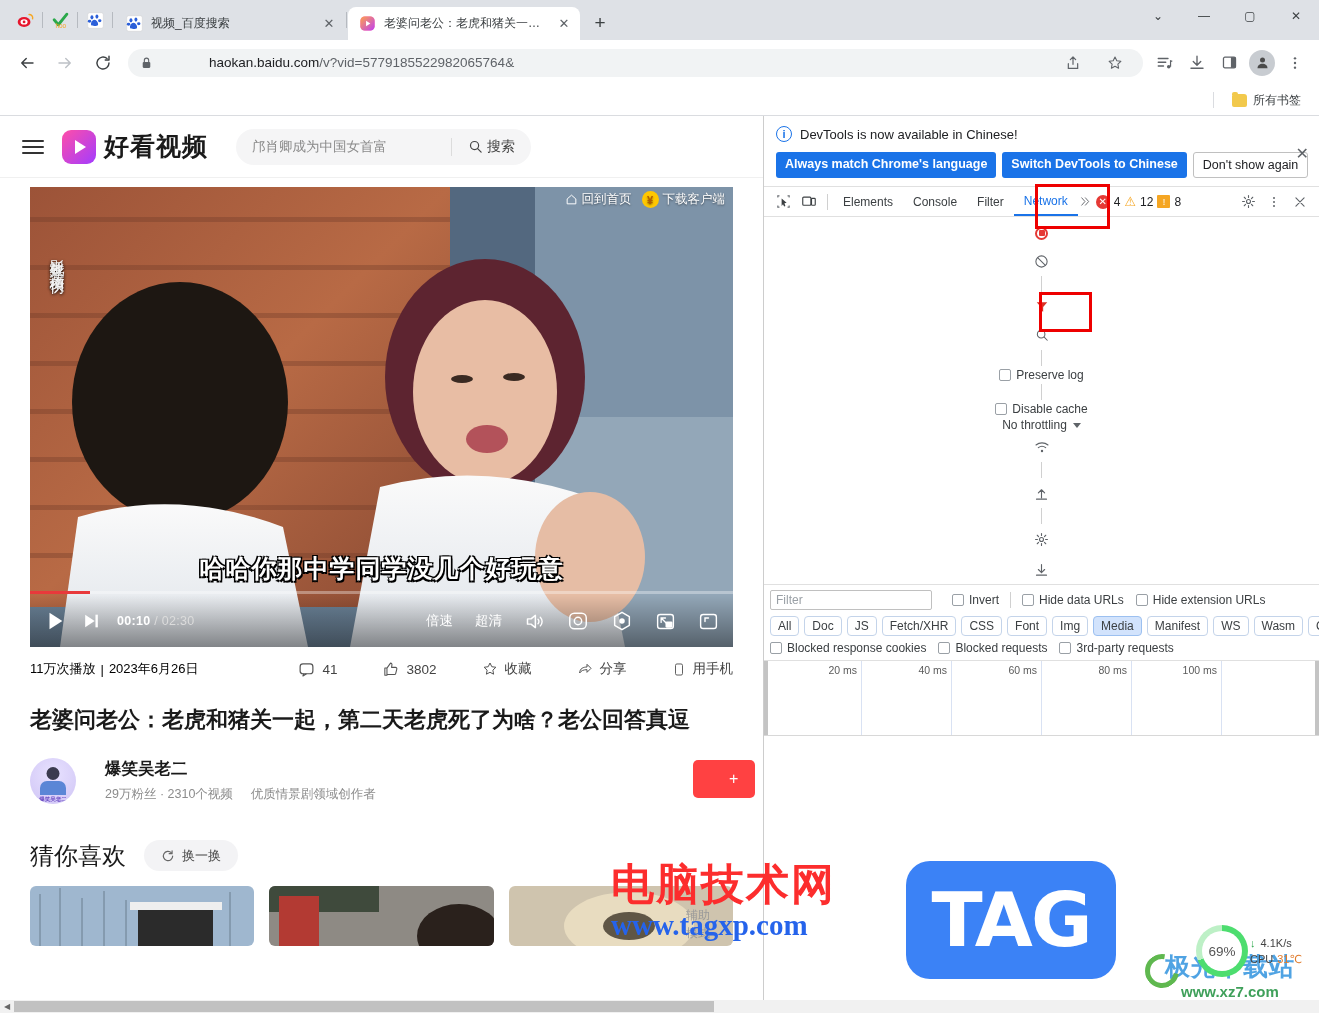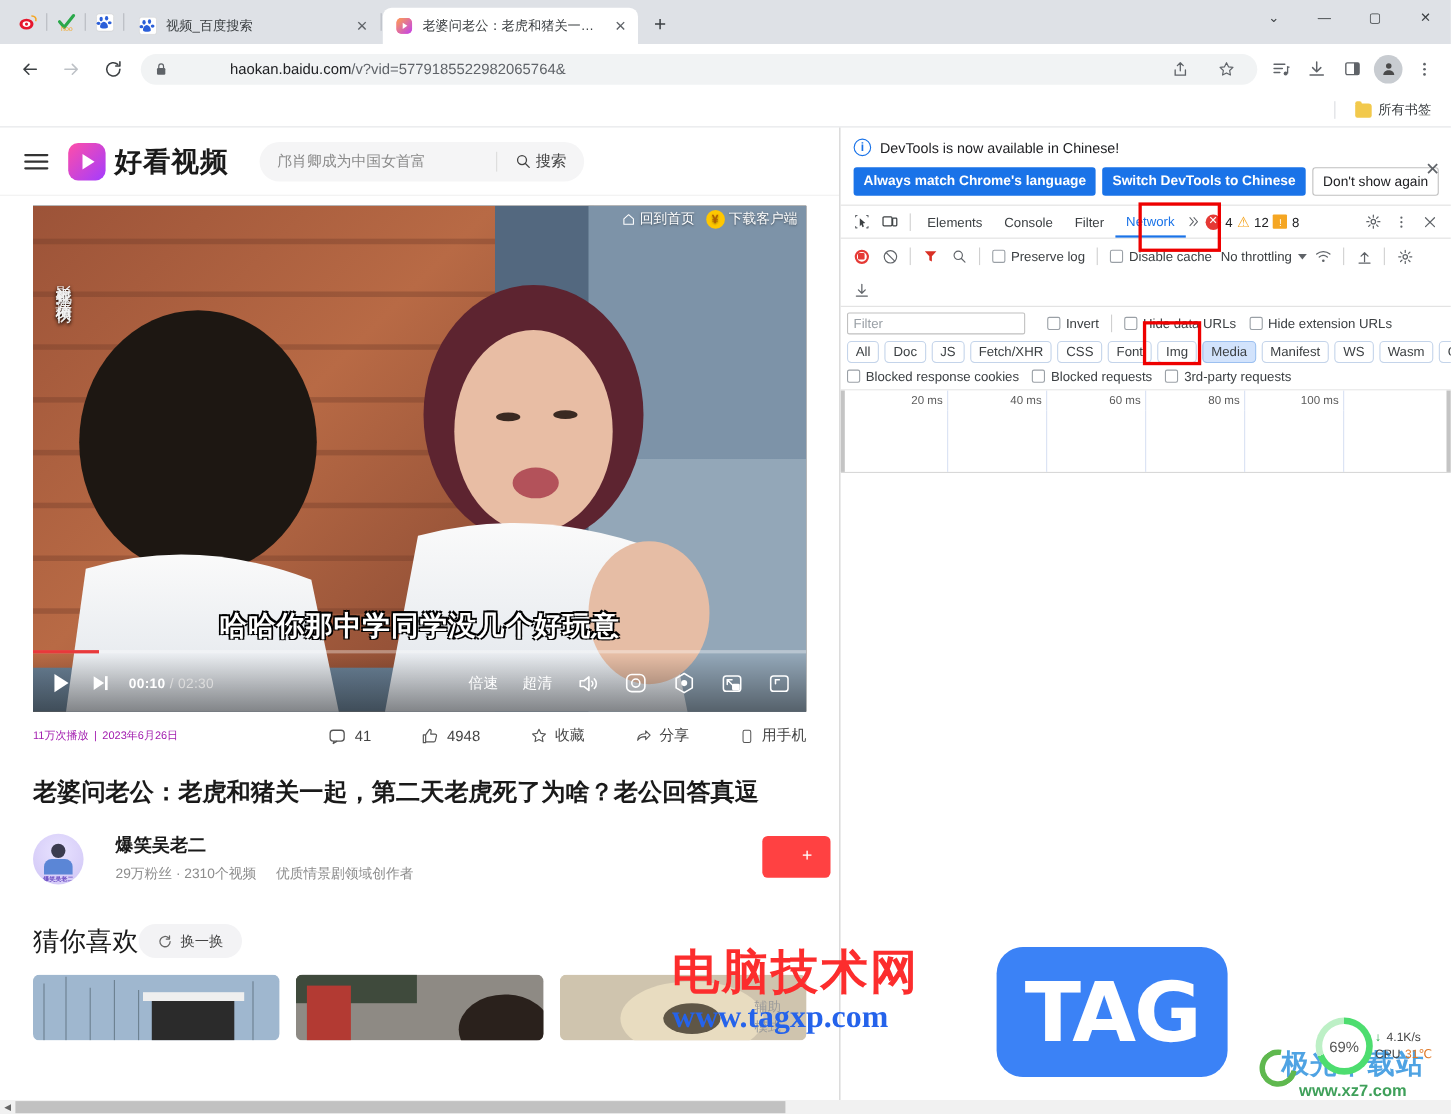--- a/index.html
+++ b/index.html
@@ -148,21 +148,21 @@
   .time .cur { color:#fff; }
   .time .tot { color:#dcdcdc; font-weight:normal; }
   .ctrl-right { margin-left:auto; display:flex; align-items:center; gap:22px; }
   .ctrl-text { font-size:13.5px; }
 
   
   .meta-row {
     margin:0 30px; height:44px; display:flex; align-items:center;
     font-size:13px; color:#666;
   }
-  .meta-left { color:#a21caf; font-size:10px; }
+  .meta-left { color:#000000; font-size:13px; }
   .meta-actions { margin-left:auto; display:flex; align-items:center; gap:45px; font-size:13.5px; color:#444; }
   .meta-act { display:flex; align-items:center; gap:7px; }
 
   .video-title {
     margin:14px 30px 0 30px; font-size:22px; font-weight:bold; color:#1a1a1a;
     line-height:1.4; white-space:nowrap;
   }
   .author-row { margin:22px 30px 0 30px; display:flex; align-items:center; gap:29px; position:relative; }
   .author-avatar {
     width:46px;height:46px;border-radius:50%;
@@ -177,21 +177,21 @@
   }
   .author-name { font-size:16.5px; font-weight:bold; color:#1a1a1a; }
   .author-sub { font-size:12.5px; color:#8c8c8c; margin-top:6px; display:flex; gap:18px; }
   .follow-btn {
     position:absolute; right:-22px; top:2px; width:62px;height:38px;
     background:#ff4142; border-radius:5px; color:#fff;
     display:flex; align-items:center; justify-content:flex-start; padding-left:36px;
     font-size:16px;
   }
 
-  .recommend { margin:36px 30px 0 30px; display:flex; align-items:center; }
+  .recommend { margin:36px 30px 0 30px; display:flex; align-items:center; gap:18px; }
   .recommend h2 { font-size:24px; color:#1a1a1a; font-weight:normal; }
   .refresh-chip {
     height:31px; background:#f3f3f5; border-radius:16px; display:flex; align-items:center;
     gap:7px; padding:0 17px; font-size:13px; color:#444;
   }
   .rec-grid { margin:14px 30px 0 30px; display:flex; gap:15px; }
   .rec-card { width:263px; height:60px; border-radius:6px; overflow:hidden; position:relative; }
 
   
   .devtools {
@@ -226,21 +226,21 @@
   .dt-tab { padding:0 10px; height:29px; display:flex;align-items:center; font-size:12px; color:#3c4043; }
   .dt-tab.active { color:#1a73e8; border-bottom:2px solid #1a73e8; }
   .dt-counts { display:flex; align-items:center; gap:4px; margin-left:4px; font-size:12px; }
   .badge-err { width:14px;height:14px;border-radius:50%;background:#e53935;color:#fff;display:flex;align-items:center;justify-content:center;font-size:10px;font-weight:bold;}
   .badge-warn { color:#f5a623; font-size:13px; }
   .badge-msg { width:13px;height:13px;background:#f5a623;color:#fff;display:flex;align-items:center;justify-content:center;font-size:9px;border-radius:1px;}
   .dt-right { margin-left:auto; display:flex; align-items:center; }
 
   .dt-toolbar {
     display:flex; align-items:center; flex-wrap:wrap; gap:0; padding:3px 6px 2px 6px;
-    border-bottom:1px solid #e0e0e0; row-gap:2px;
+    border-bottom:1px solid #e0e0e0; row-gap:2px;flex-direction:column;
   }
   .record-ico { width:13px;height:13px;border-radius:50%;border:2px solid #e53935; display:flex;align-items:center;justify-content:center;}
   .record-ico i { width:6px;height:6px;background:#e53935;border-radius:1px; display:block;}
   .cb-label { display:flex; align-items:center; gap:5px; font-size:12px; color:#3c4043; padding:0 6px; white-space:nowrap;}
   .cbox { width:12px;height:12px;border:1px solid #9aa0a6;border-radius:2px;background:#fff; flex:none;}
   .throttle { font-size:12px; color:#3c4043; display:flex; align-items:center; gap:6px; padding:0 2px;}
   .caret-dn { width:0;height:0;border-left:4px solid transparent;border-right:4px solid transparent;border-top:5px solid #5f6368;}
 
   .dt-filterbar { padding:5px 6px; border-bottom:1px solid #e0e0e0; }
   .filter-row1 { display:flex; align-items:center; gap:0; }
@@ -631,21 +631,21 @@
           <svg width="17" height="17" viewBox="0 0 24 24">
             <rect x="3" y="4" width="18" height="14" rx="4" stroke="#555" stroke-width="1.7" fill="none"></rect>
             <path d="M8 18l-1 3 5-3" stroke="#555" stroke-width="1.7" fill="none" stroke-linejoin="round"></path>
           </svg>
           <span>41</span>
         </div>
         <div class="meta-act">
           <svg width="17" height="17" viewBox="0 0 24 24">
             <path d="M7 10v10H4V10zM7 10l5-7c1.8 0 2.3 1.3 2 2.6L13.5 9H19c1.3 0 2.2 1.1 1.9 2.3l-1.6 6.4c-.2.8-.9 1.3-1.7 1.3H7z" stroke="#555" stroke-width="1.5" fill="none" stroke-linejoin="round"></path>
           </svg>
-          <span>4948</span>
+          <span>3802</span>
         </div>
         <div class="meta-act">
           <svg width="16" height="16" viewBox="0 0 24 24">
             <path d="M12 3l2.7 5.6 6.1.8-4.5 4.3 1.1 6.1L12 16.9 6.6 19.8l1.1-6.1L3.2 9.4l6.1-.8z" stroke="#555" stroke-width="1.5" fill="none" stroke-linejoin="round"></path>
           </svg>
           <span>收藏</span>
         </div>
         <div class="meta-act">
           <svg width="16" height="16" viewBox="0 0 24 24">
             <path d="M4 18c0-7 6-9 11-9V5l6 6-6 6v-4c-5 0-9 1.5-11 5z" stroke="#555" stroke-width="1.5" fill="none" stroke-linejoin="round"></path>

